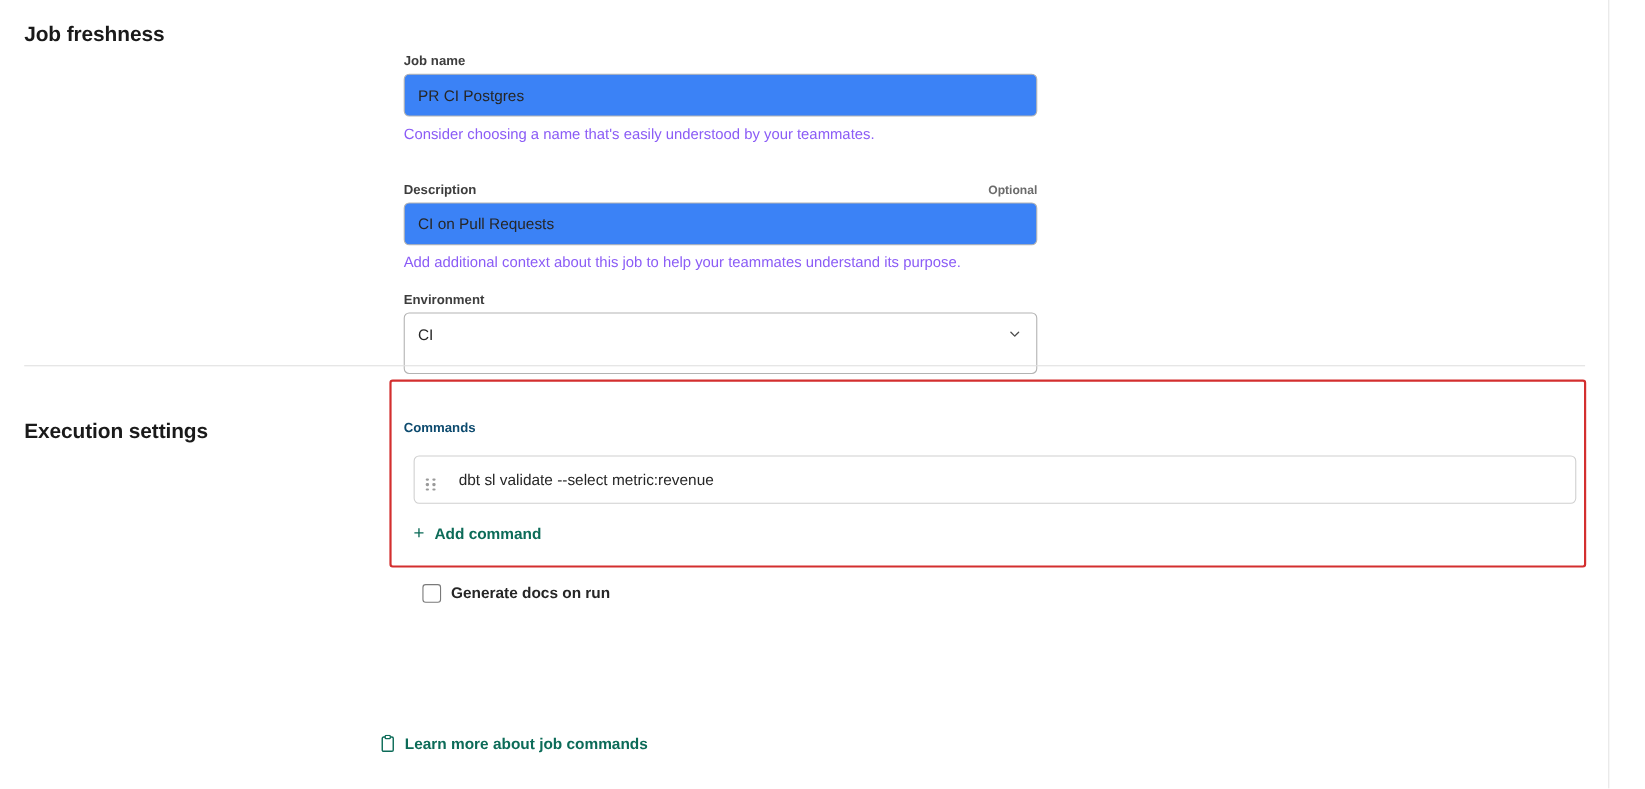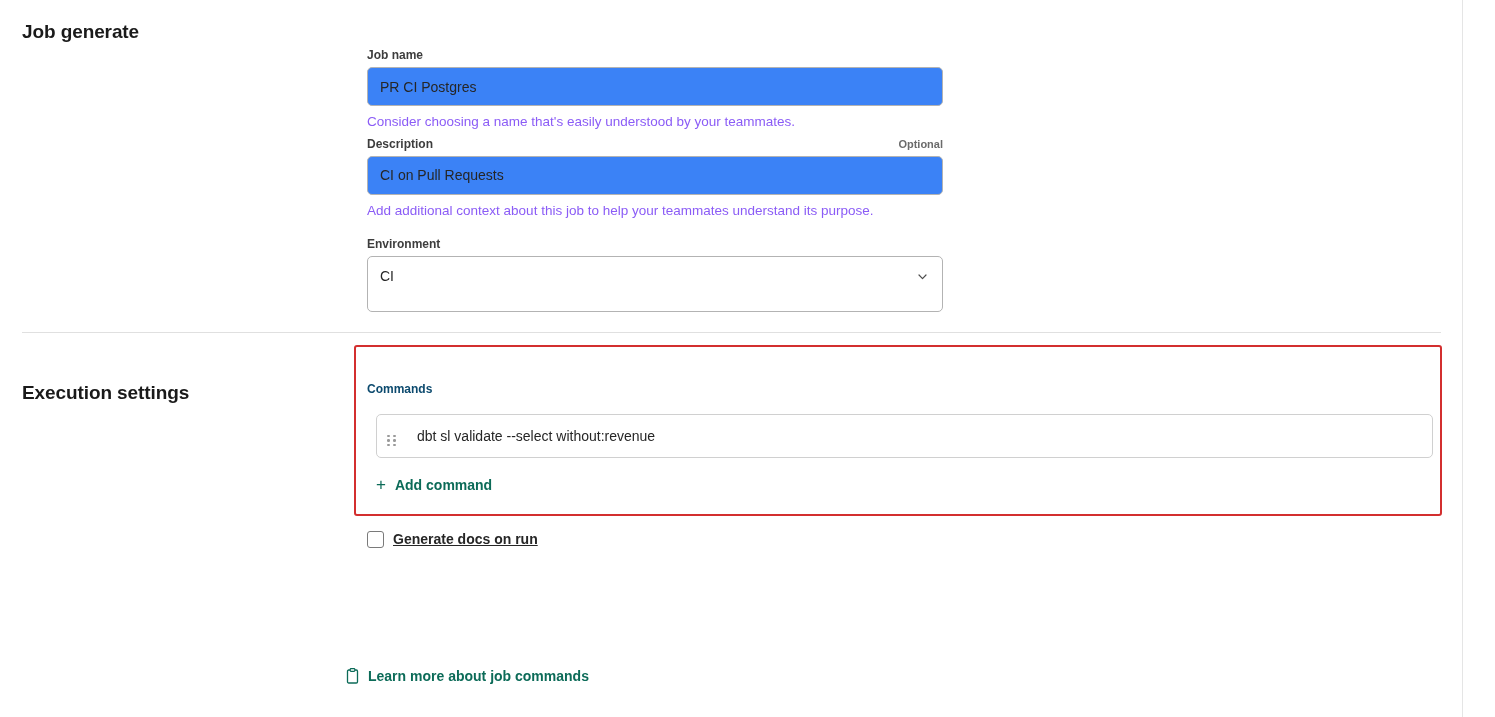--- a/index.html
+++ b/index.html
@@ -184,22 +184,21 @@
   .plus-icon {
     font-size: 17px;
     line-height: 1;
     font-weight: normal;
     color: #0c6b58;
   }
 
   
   .option {
     position: absolute;
-    left: 367px;
-    text-decoration: underline;
+    left: 384px;
   }
   .checkbox {
     position: absolute;
     left: 0;
     top: 1px;
     width: 17px;
     height: 17px;
     border: 1.5px solid #7a7a7a;
     border-radius: 3px;
     background: #fff;
@@ -249,33 +248,33 @@
     display: inline-block;
   }
   .doc-icon svg { display: block; }
 </style>
 </head>
 <body>
 
 <div class="page">
 
   <div class="section" style="top:0;height:332px;">
-    <div class="section-title" style="top:21px;">Job generate</div>
+    <div class="section-title" style="top:21px;">Job freshness</div>
 
     <div class="fields" style="top:24px;">
 
       <div class="field">
         <div class="field-label-row">
           <span class="field-label">Job name</span>
         </div>
         <input class="text-input" type="text" value="PR CI Postgres" style="">
         <div class="help-text">Consider choosing a name that's easily understood by your teammates.</div>
       </div>
 
-      <div class="field" style="margin-top:6px;">
+      <div class="field" style="margin-top:34px;">
         <div class="field-label-row">
           <span class="field-label">Description</span>
           <span class="field-optional">Optional</span>
         </div>
         <input class="text-input" type="text" value="CI on Pull Requests" style="">
         <div class="help-text">Add additional context about this job to help your teammates understand its purpose.</div>
       </div>
 
       <div class="field" style="margin-top:18px;">
         <div class="field-label-row">
@@ -308,21 +307,21 @@
     <span class="drag-handle">
       <span class="drag-dots">
           <i></i>
           <i></i>
           <i></i>
           <i></i>
           <i></i>
           <i></i>
         </span>
     </span>
-    <span class="command-text">dbt sl validate --select without:revenue</span>
+    <span class="command-text">dbt sl validate --select metric:revenue</span>
   </div>
 
   <div class="add-command">
     <span class="plus-icon">+</span>
     <span>Add command</span>
   </div>
 
   <div class="option" style="top:530px;">
     <div class="checkbox"></div>
     <div class="option-body">

